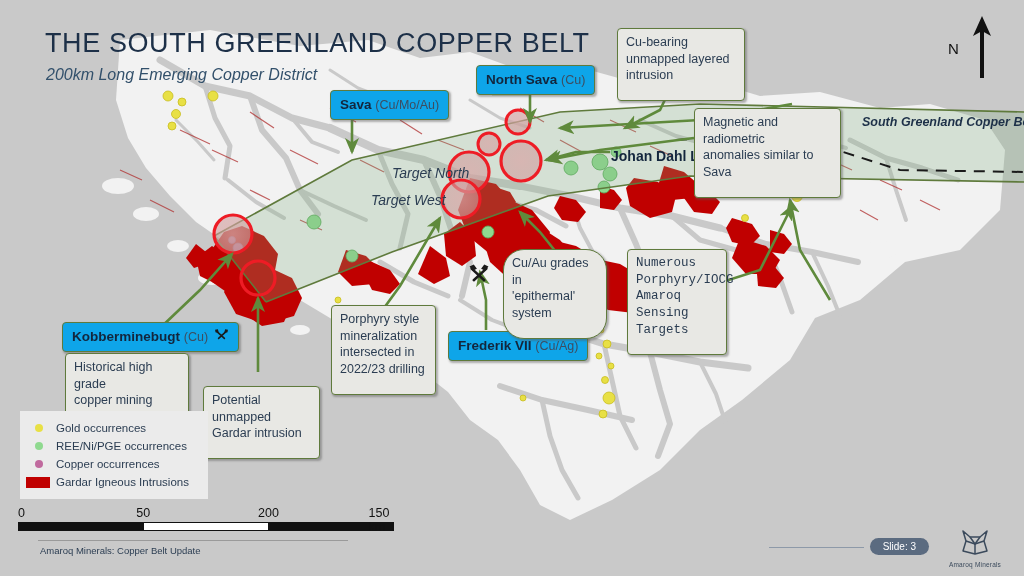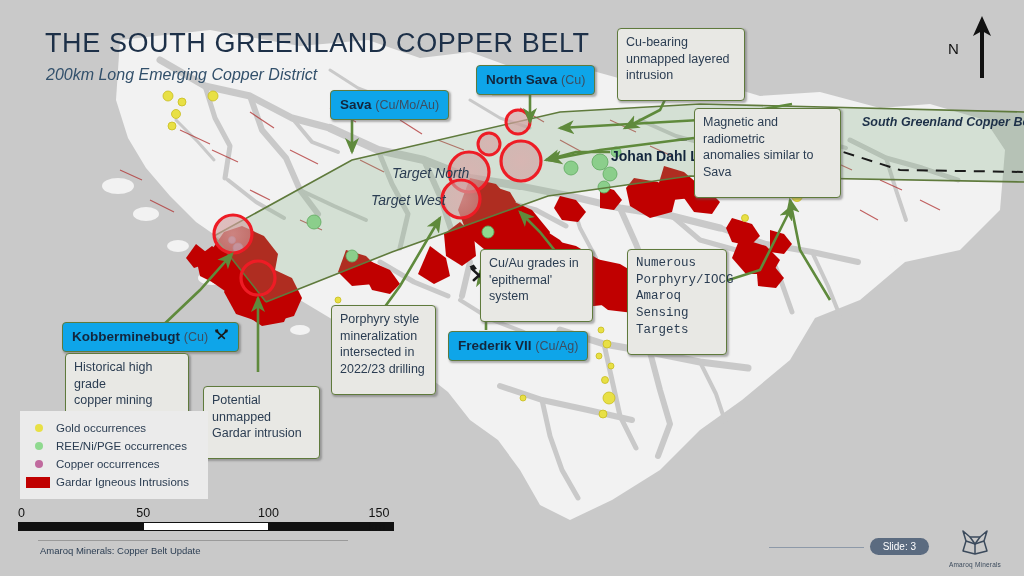--- a/index.html
+++ b/index.html
@@ -344,21 +344,21 @@
     <span class="ln">Cu-bearing</span>
     <span class="ln">unmapped layered</span>
     <span class="ln">intrusion</span>
   </div>
 
   <div class="callout" style="left:694px;top:108px;width:147px;">
     <span class="ln">Magnetic and radiometric</span>
     <span class="ln">anomalies similar to Sava</span>
   </div>
 
-  <div class="callout" style="left:480px;top:249px;width:113px;">
+  <div class="callout" style="left:503px;top:249px;width:104px;border-radius:21px;">
     <span class="ln">Cu/Au grades in</span>
     <span class="ln">'epithermal' system</span>
   </div>
 
   <div class="callout" style="left:627px;top:249px;width:100px;font-family:Liberation Mono, monospace;">
     <span class="ln">Numerous</span>
     <span class="ln">Porphyry/IOCG</span>
     <span class="ln">Amaroq Sensing</span>
     <span class="ln">Targets</span>
   </div>
@@ -404,21 +404,21 @@
           <i class="bar"></i>
         </span>
       <span class="ltxt">Gardar Igneous Intrusions</span>
     </div>
   </div>
 
   <div id="scalebar">
     <div class="nums">
       <span class="first" style="left:0px;">0</span>
       <span style="left:33.3%;">50</span>
-      <span style="left:66.6%;">100</span>
+      <span style="left:66.6%;">200</span>
       <span style="left:96%;">150 km</span>
     </div>
     <div class="bar">
       <span class="seg on"></span>
         <span class="seg off"></span>
         <span class="seg on"></span>
     </div>
   </div>
 
   <div id="footrule"></div>

